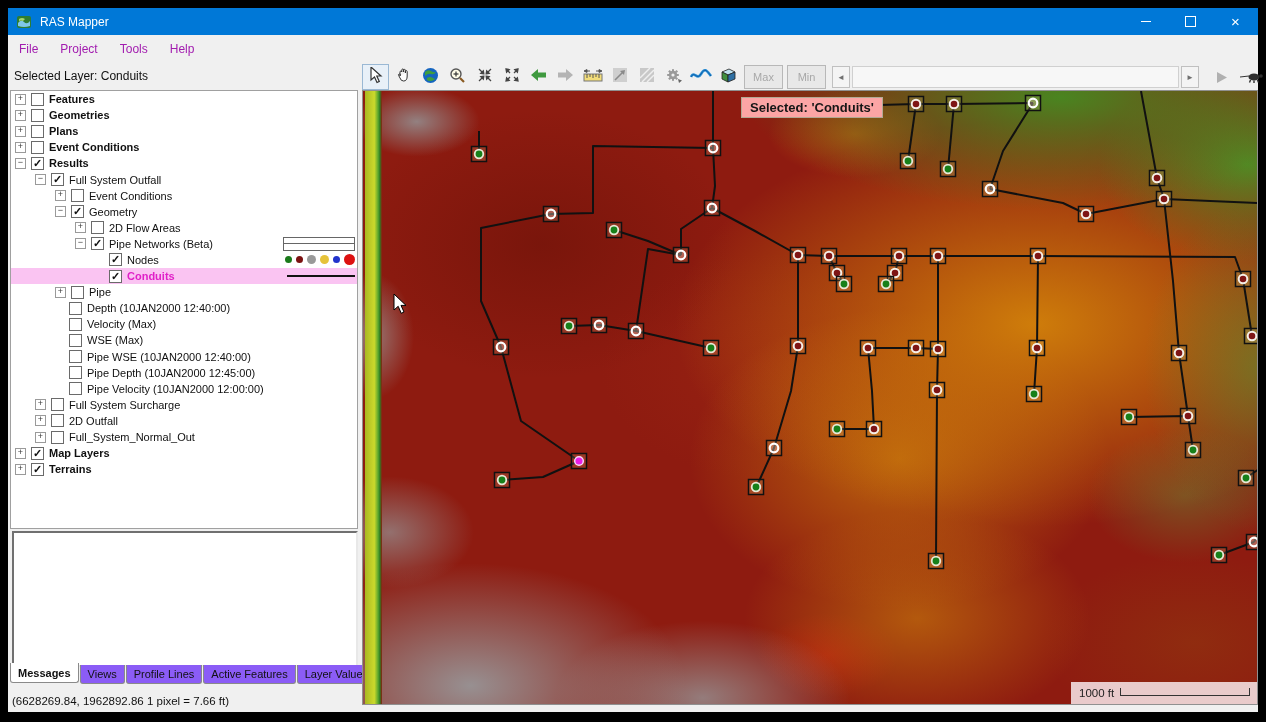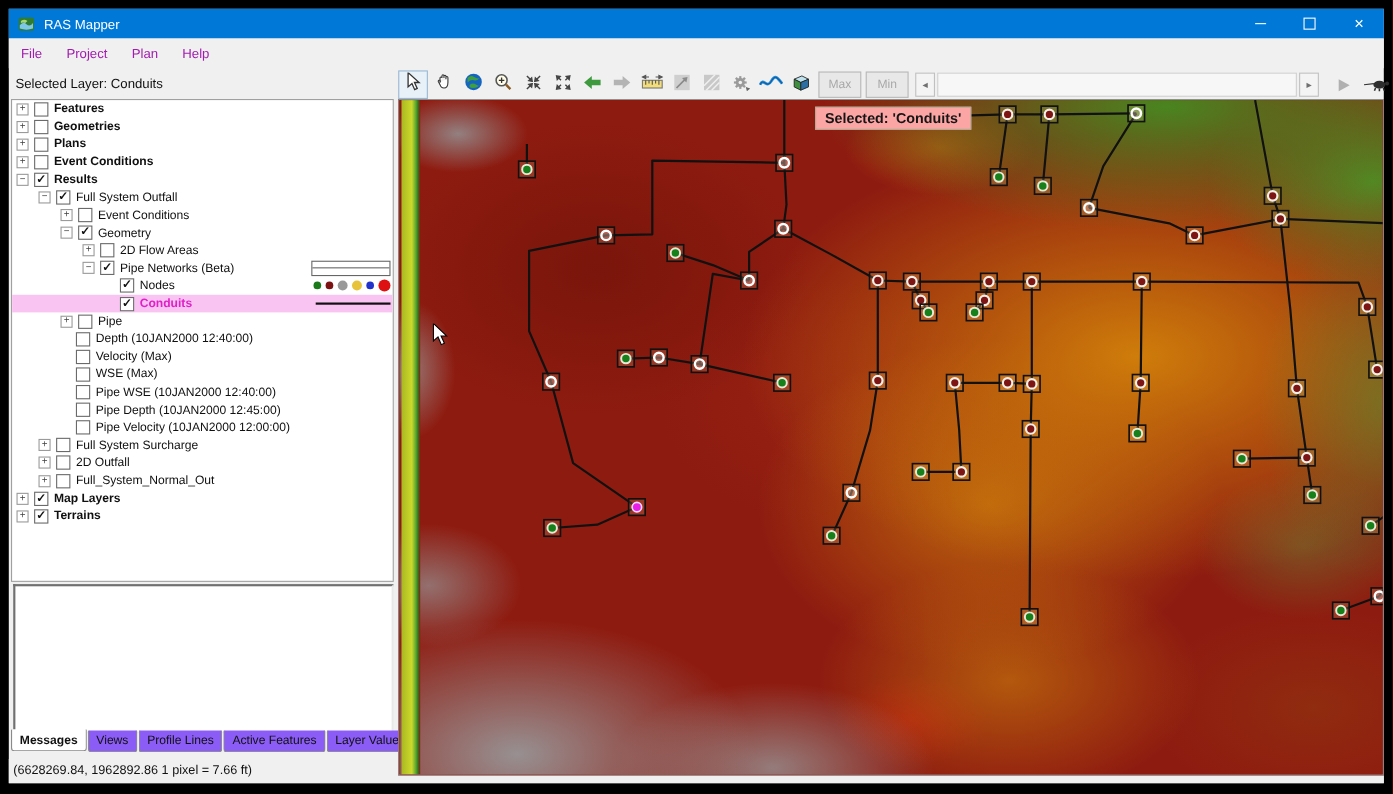--- a/index.html
+++ b/index.html
@@ -73,21 +73,21 @@
   .legend-box .mid{position:absolute;left:0;top:5px;width:100%;height:1px;background:#666;}
   .legend-dots{position:absolute;right:2px;top:0;height:16px;display:flex;align-items:center;gap:4px;}
   .legend-dots i{display:block;border-radius:50%;}
   .legend-line{position:absolute;right:2px;top:7px;width:68px;height:2px;background:#111;}
   
   .msg-panel{
     position:absolute;left:4px;top:523px;width:342px;height:132px;background:#fff;
     border:2px solid;border-color:#707070 #e8e8e8 #e8e8e8 #707070;
   }
   
-  .tabs{position:absolute;left:2px;top:656px;display:flex;font-size:11px;}
+  .tabs{position:absolute;left:2px;top:656px;display:flex;font-size:11px;align-items:flex-end;}
   .tab{
     padding:3px 7px;border:1px solid #8a8a8a;border-top:none;background:#8b5cf6;color:#111;
     border-radius:0 0 3px 3px;margin-right:1px;
   }
   .tab.active{background:#fff;font-weight:bold;position:relative;top:-1px;padding-top:4px;}
   
   .statusbar{position:absolute;left:0;top:682px;width:100%;height:22px;background:#f0f0f0;font-size:11.5px;color:#111;display:flex;align-items:center;}
   .statusbar span{margin-left:4px;}
   
   .map{
@@ -156,21 +156,21 @@
         </div>
       <div class="win-btn">
           <span class="glyph-close">×</span>
         </div>
     </div>
   </div>
 
   <div class="menubar" id="menu-bar">
       <div class="menu-item">File</div>
       <div class="menu-item">Project</div>
-      <div class="menu-item">Plan</div>
+      <div class="menu-item">Tools</div>
       <div class="menu-item">Help</div>
     </div>
 
   <div class="sel-layer">Selected Layer: Conduits</div>
 
   <div class="toolbar" id="map-toolbar">
       <div class="tb-btn active">
         <span><svg width="16" height="17" viewBox="0 0 16 17">
             <polygon points="3,0 3,13 6.5,10 9,15.5 11.3,14.4 8.8,9 13,9" fill="#fff" stroke="#333" stroke-width="1.2"></polygon>
           </svg></span>
@@ -738,20 +738,24 @@
             <rect x="848.5" y="456.5" width="15" height="15" fill="rgba(250,230,170,0.15)" stroke="#111" stroke-width="1.5"></rect>
             <circle cx="856" cy="464" r="4.3" fill="#17801a" stroke="#e9e9d8" stroke-width="1.8"></circle>
           </g>
           <g>
             <rect x="565.5" y="462.5" width="15" height="15" fill="rgba(250,230,170,0.15)" stroke="#111" stroke-width="1.5"></rect>
             <circle cx="573" cy="470" r="4.3" fill="#17801a" stroke="#e9e9d8" stroke-width="1.8"></circle>
           </g>
         </g>
       </svg>
     <div class="map-tooltip">Selected: 'Conduits'</div>
+    <div class="scale-strip">
+      <span class="txt">1000 ft</span>
+      <div class="scale-bracket"></div>
+    </div>
     <span class="mouse-cursor">
       <svg width="15" height="21" viewBox="0 0 15 21">
         <polygon points="1,0 1,16 5.2,12.3 8.2,19.3 11,18 8,11.4 13,11.4" fill="#fff" stroke="#000" stroke-width="1"></polygon>
       </svg>
     </span>
   </div>
 
 </div>
 
 </body></html>

